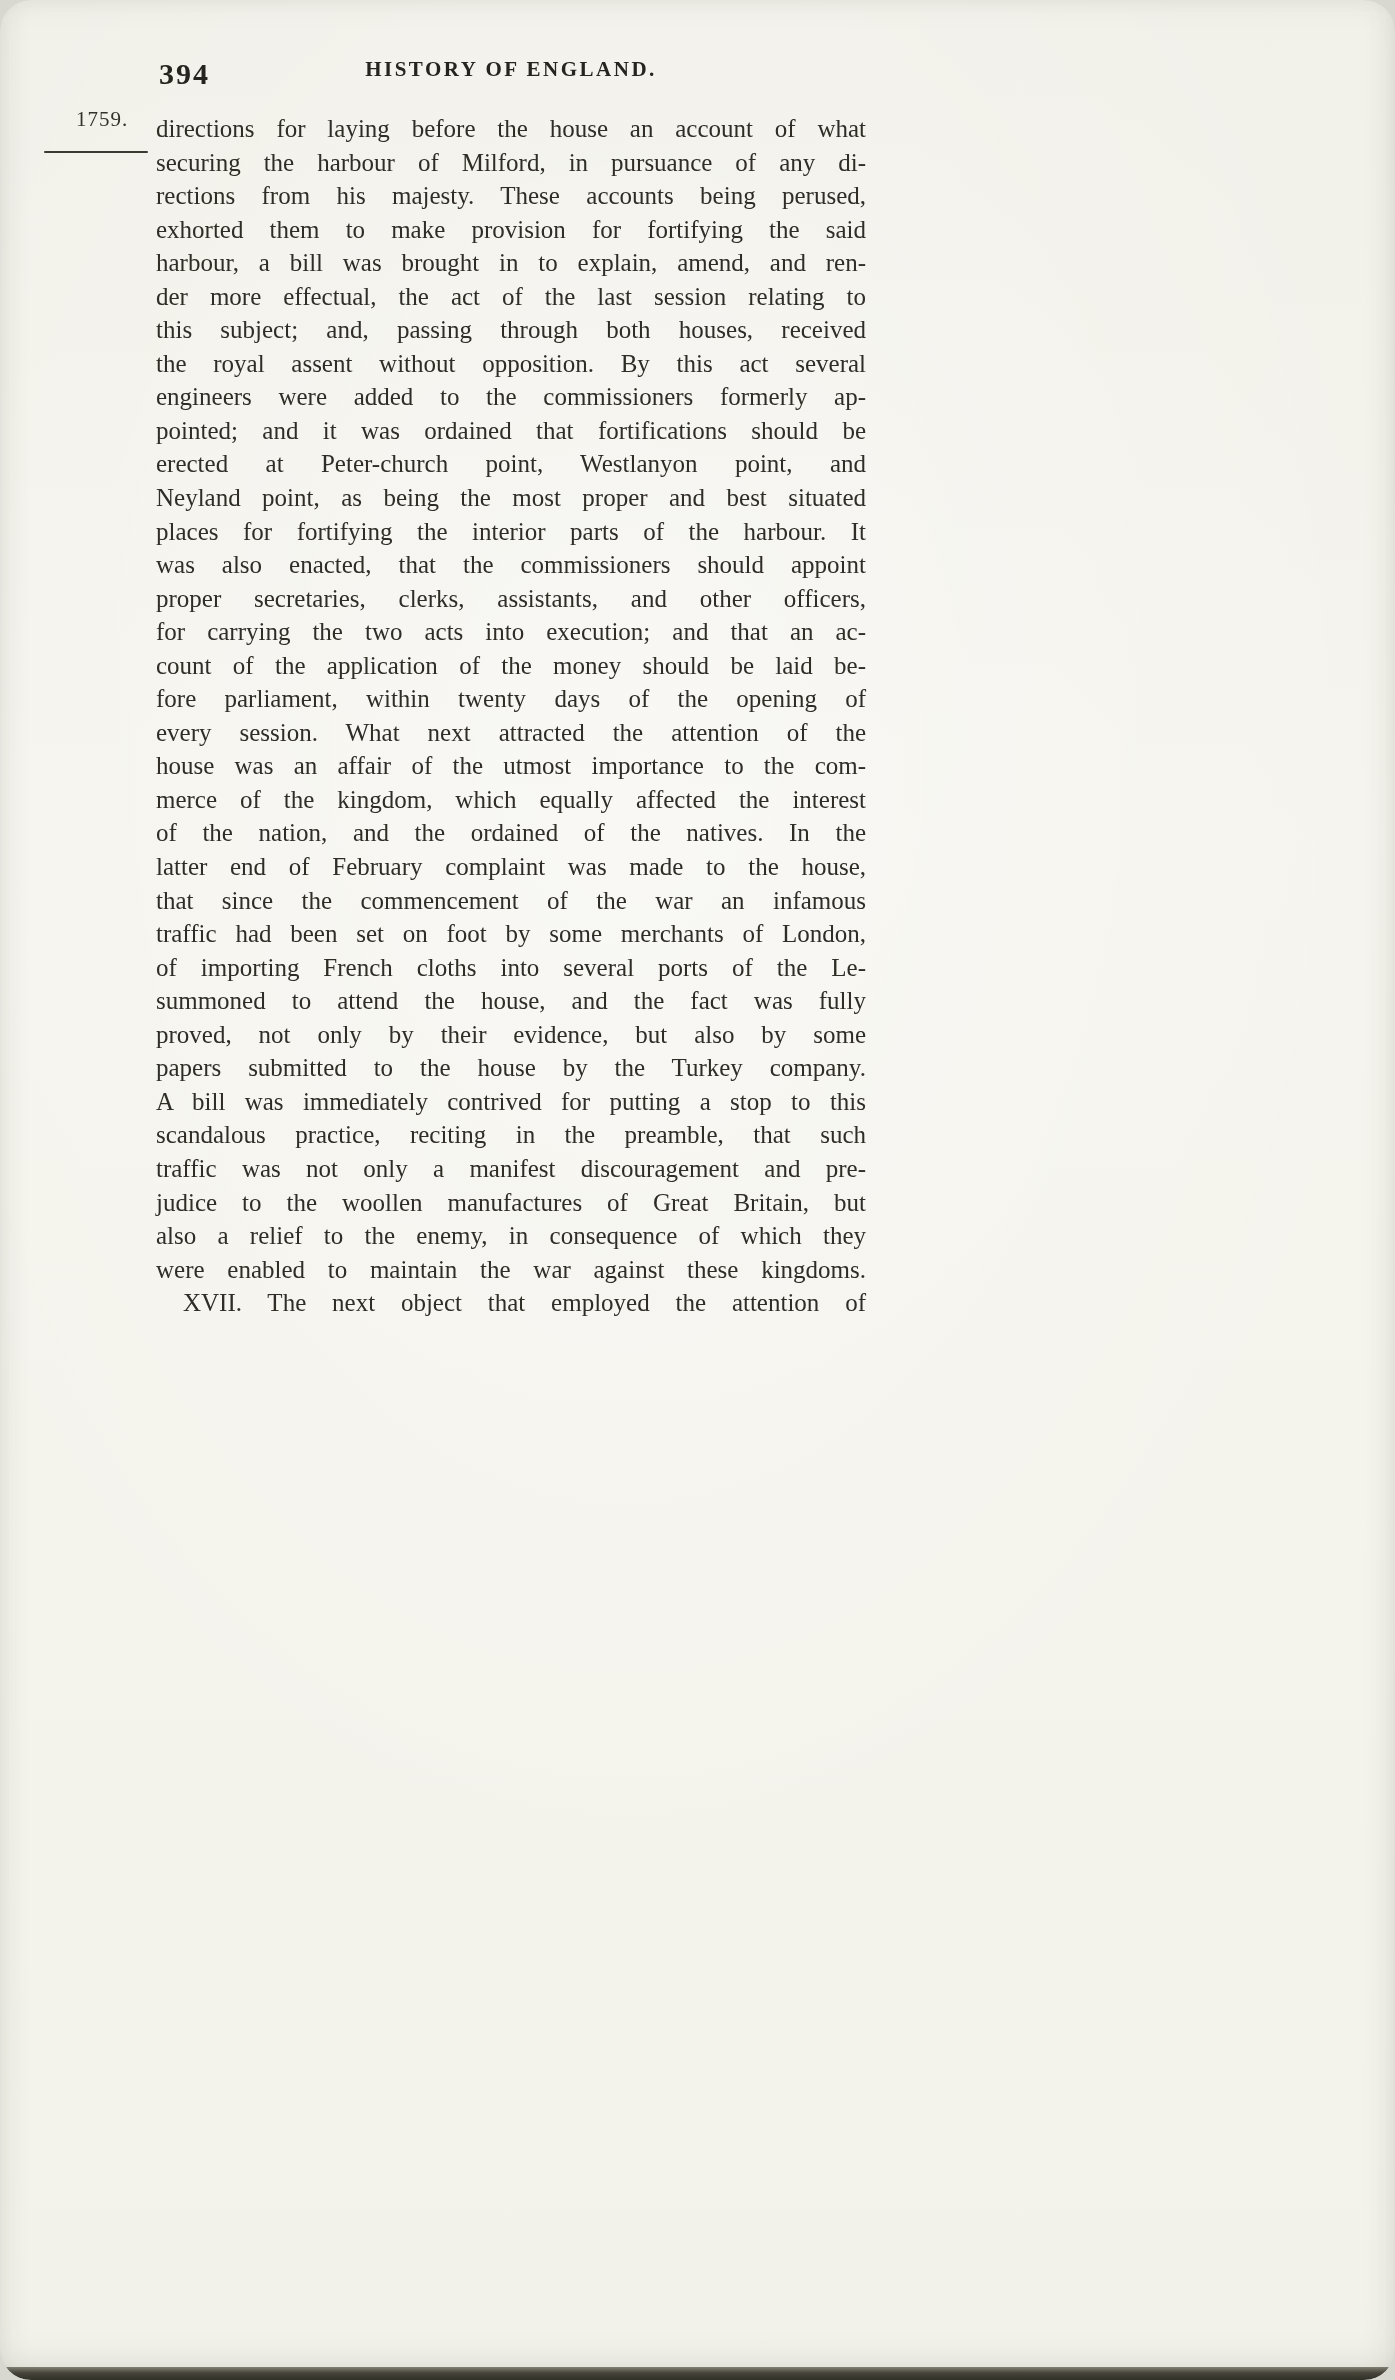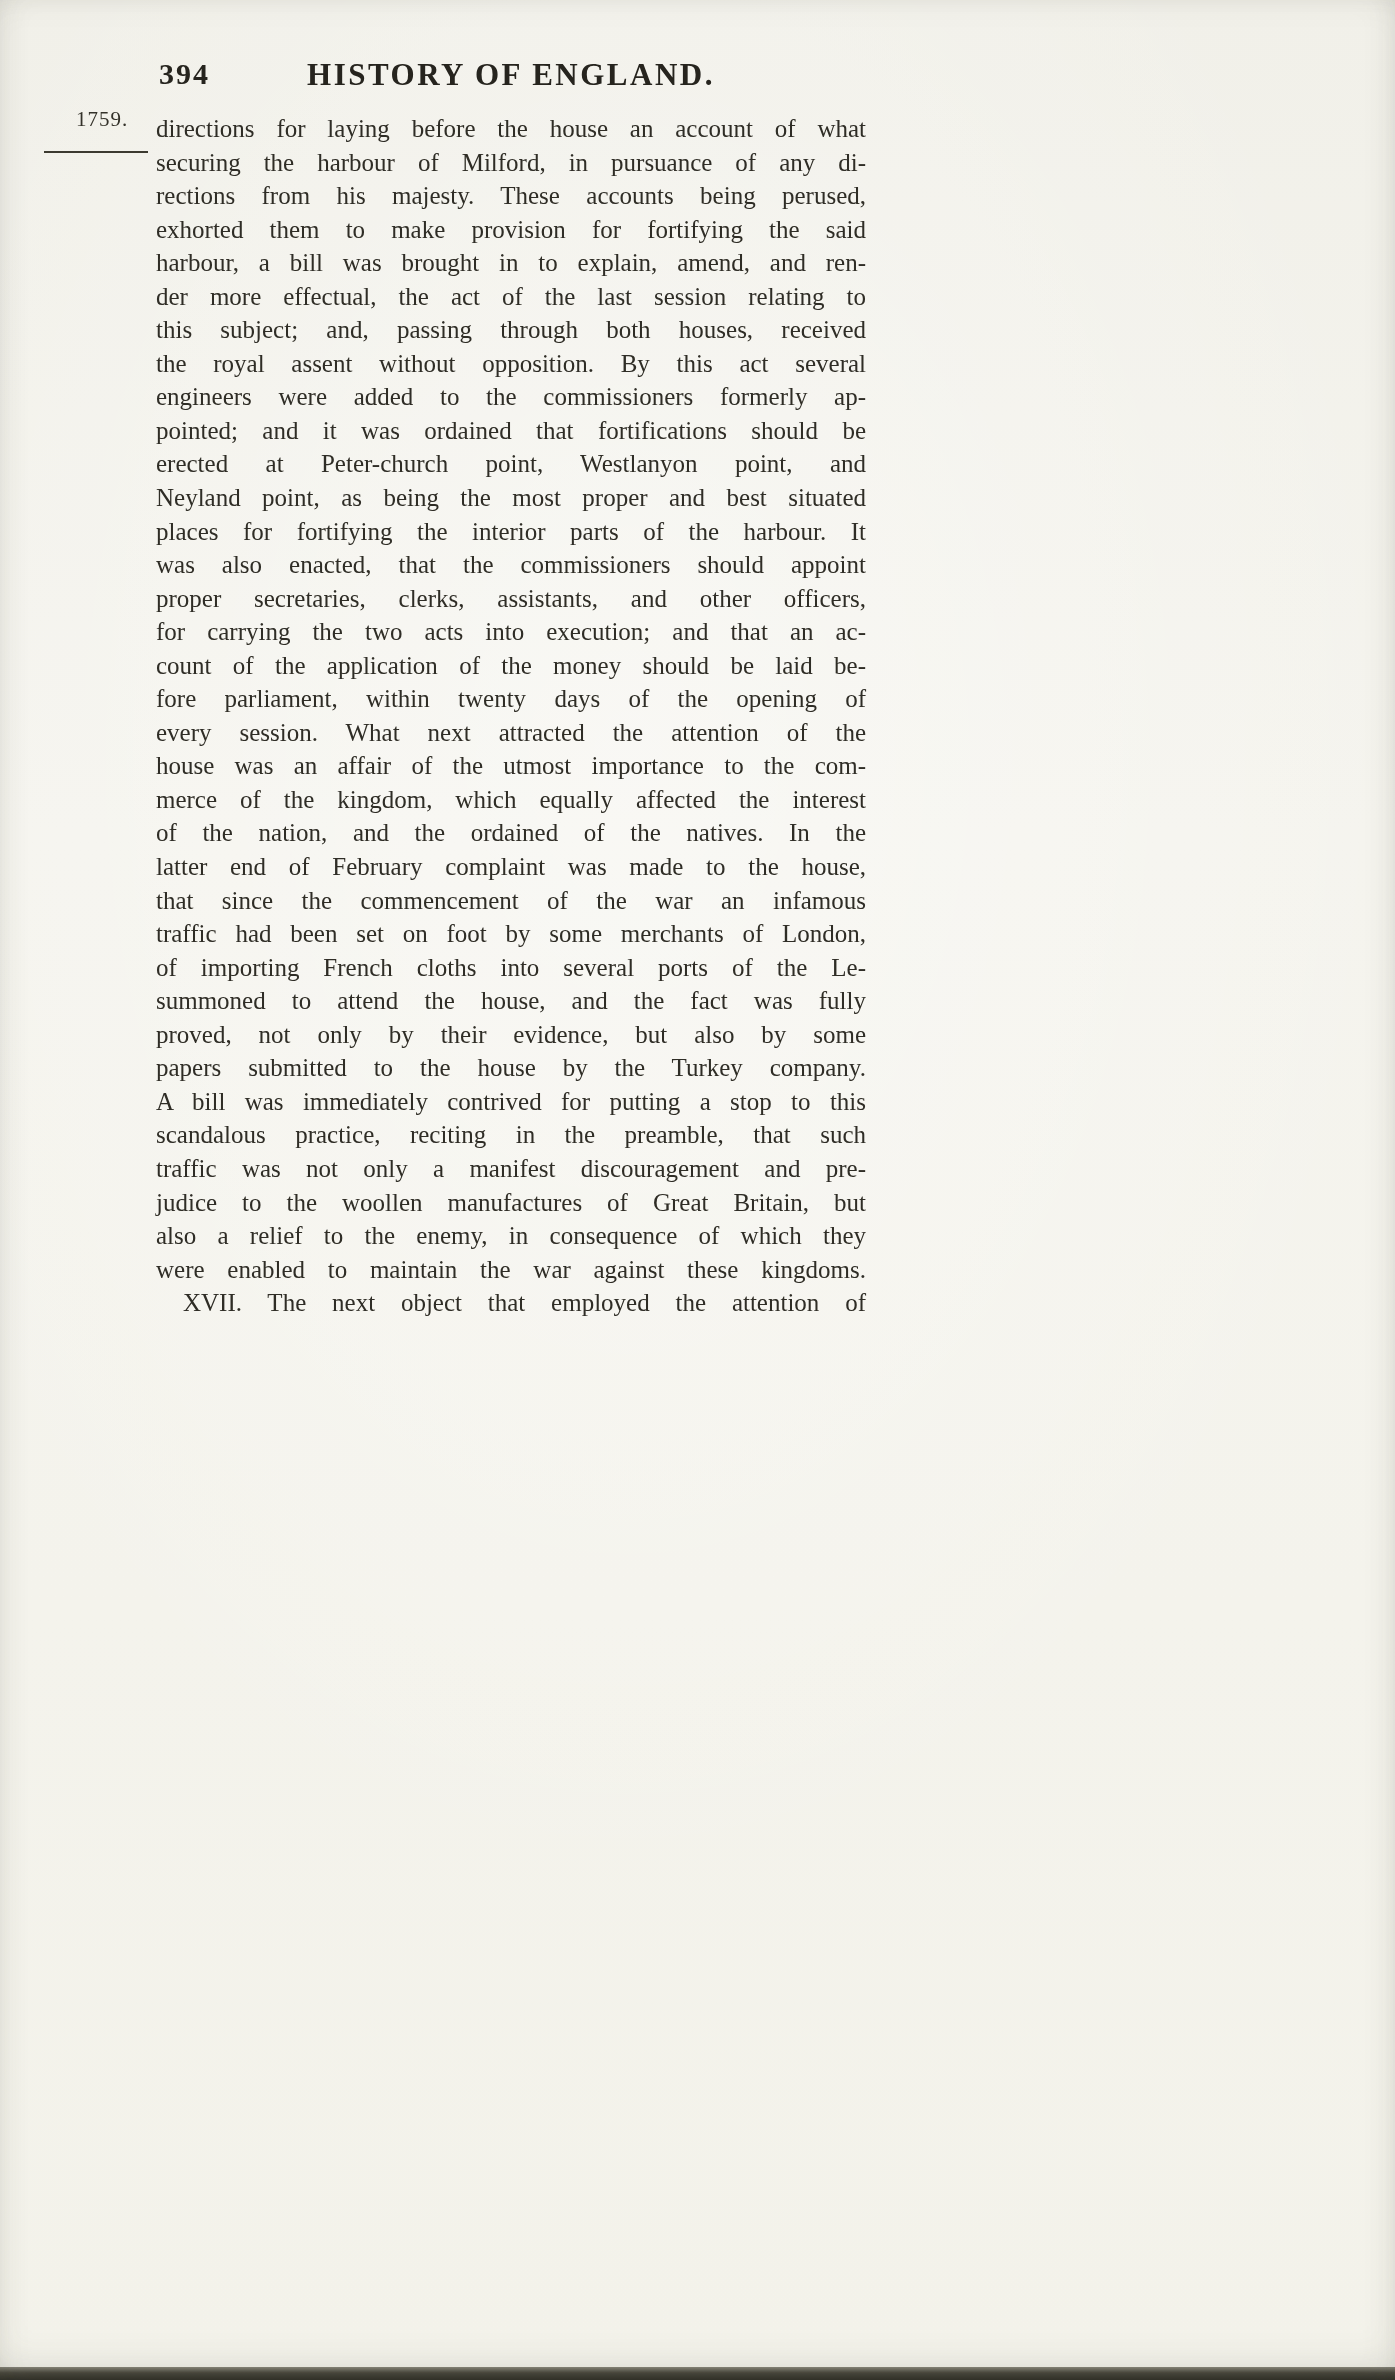--- a/index.html
+++ b/index.html
@@ -1,15 +1,15 @@
 <!DOCTYPE html>
 <html><head>
 <meta charset="utf-8">
 <style>
-  * { box-sizing: border-box; }
+  * { box-sizing: border-box; border-radius: 31px; }
   html, body { margin: 0; padding: 0; background: #d8d7d0; }
 
   .page {
     position: relative;
     width: 1395px;
     height: 2380px;
     margin: 0 auto;
     background-color: #f4f3ec;
     background-image:
       radial-gradient(ellipse 1100px 1600px at 45% 32%, rgba(255,255,255,0.40), rgba(255,255,255,0) 72%),
@@ -46,21 +46,21 @@
     font-weight: bold;
     letter-spacing: 2px;
     color: #26241e;
   }
   .running-title {
     position: absolute;
     left: 0;
     right: 0;
     top: 0;
     text-align: center;
-    font-size: 31px;
+    font-size: 21px;
     font-weight: bold;
     letter-spacing: 2.5px;
     color: #26241e;
   }
 
   .margin-year {
     position: absolute;
     left: 76px;
     top: 99px;
     font-size: 21px;

